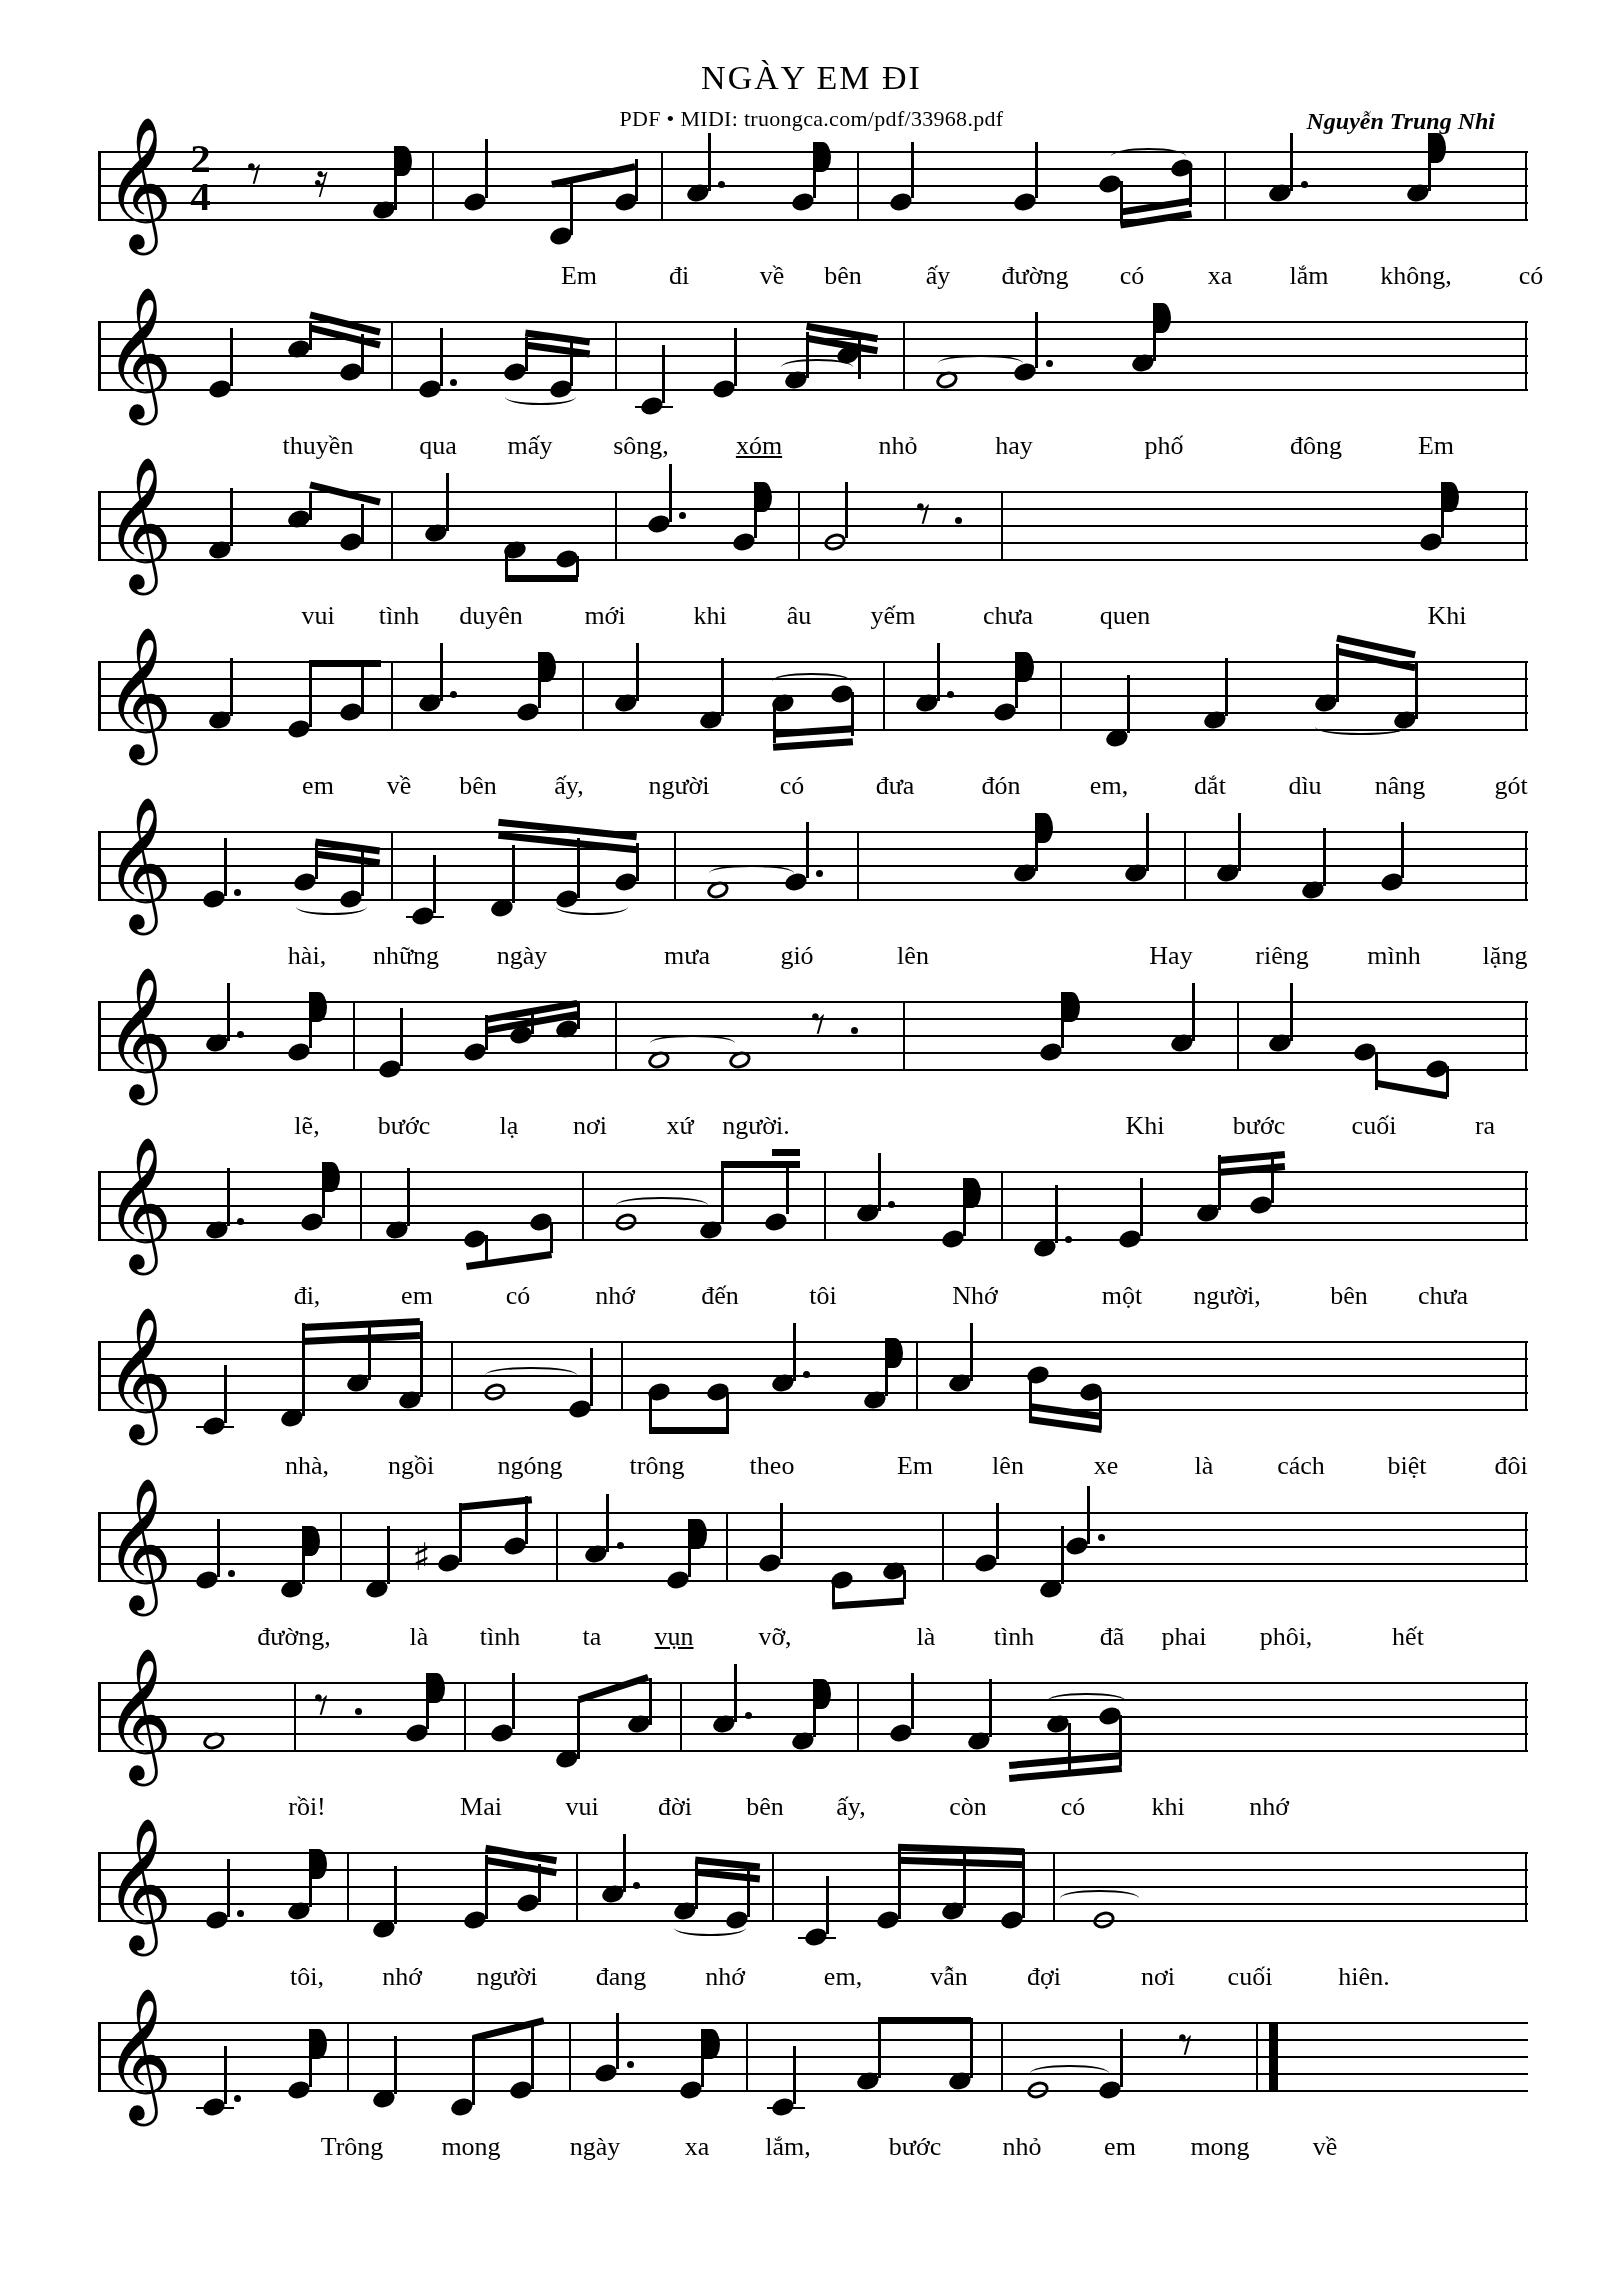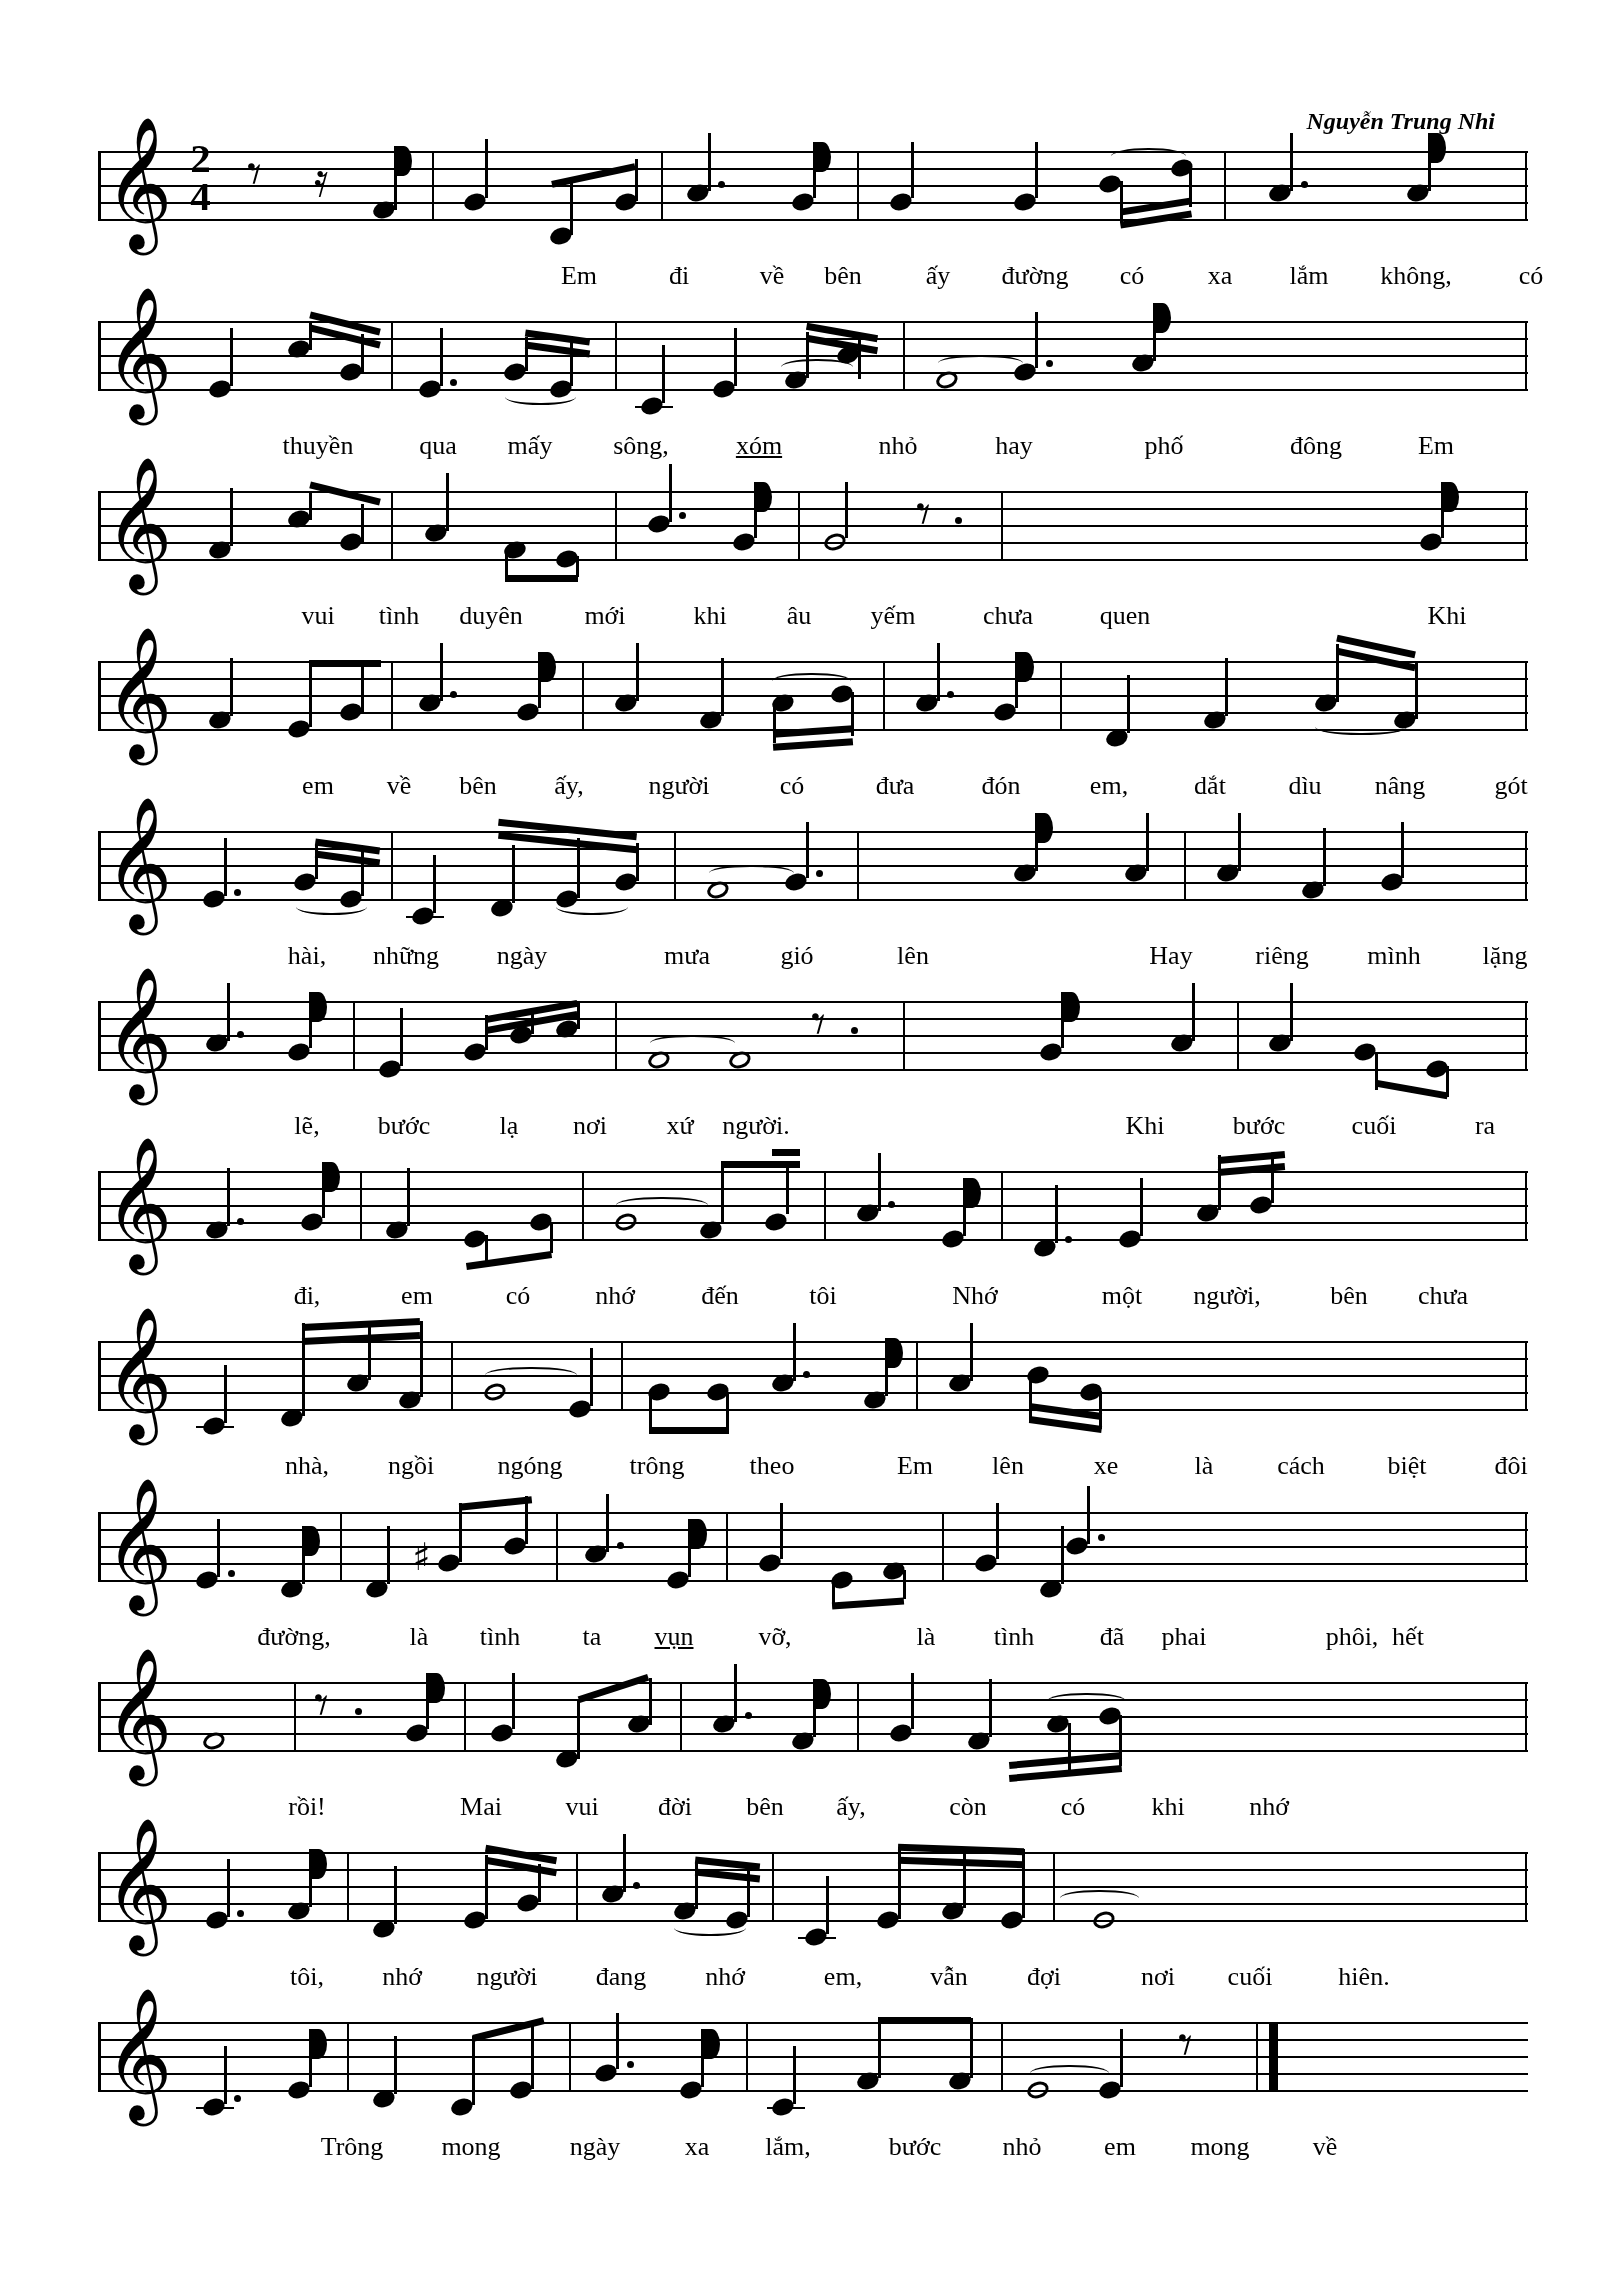--- a/index.html
+++ b/index.html
@@ -194,20 +194,24 @@
     font-size: 26px;
     white-space: nowrap;
     transform: translateX(-50%);
   }
 </style>
 </head>
 <body>
 
 <div class="sheet">
 
+  <div class="header">
+    <div class="title">NGÀY EM ĐI</div>
+    <div class="subtitle">PDF • MIDI: truongca.com/pdf/33968.pdf</div>
+  </div>
   <div class="composer">Nguyễn Trung Nhi</div>
 
   <div class="system" style="top:151px;">
     <div class="staff">
       <div class="line l0"></div>
       <div class="line l1"></div>
       <div class="line l2"></div>
       <div class="line l3"></div>
       <div class="line l4"></div>
       <div class="barline" style="left:0;"></div>
@@ -824,21 +828,21 @@
       <span class="lyric" style="left:196px;">đường,</span>
       <span class="lyric" style="left:321px;">là</span>
       <span class="lyric" style="left:402px;">tình</span>
       <span class="lyric" style="left:494px;">ta</span>
       <span class="lyric" style="left:576px;text-decoration:underline;">vụn</span>
       <span class="lyric" style="left:677px;">vỡ,</span>
       <span class="lyric" style="left:828px;">là</span>
       <span class="lyric" style="left:916px;">tình</span>
       <span class="lyric" style="left:1014px;">đã</span>
       <span class="lyric" style="left:1086px;">phai</span>
-      <span class="lyric" style="left:1254px;">phôi,</span>
+      <span class="lyric" style="left:1188px;">phôi,</span>
       <span class="lyric" style="left:1310px;">hết</span>
     </div>
   </div>
 
   <div class="system" style="top:1682px;">
     <div class="staff">
       <div class="line l0"></div>
       <div class="line l1"></div>
       <div class="line l2"></div>
       <div class="line l3"></div>

